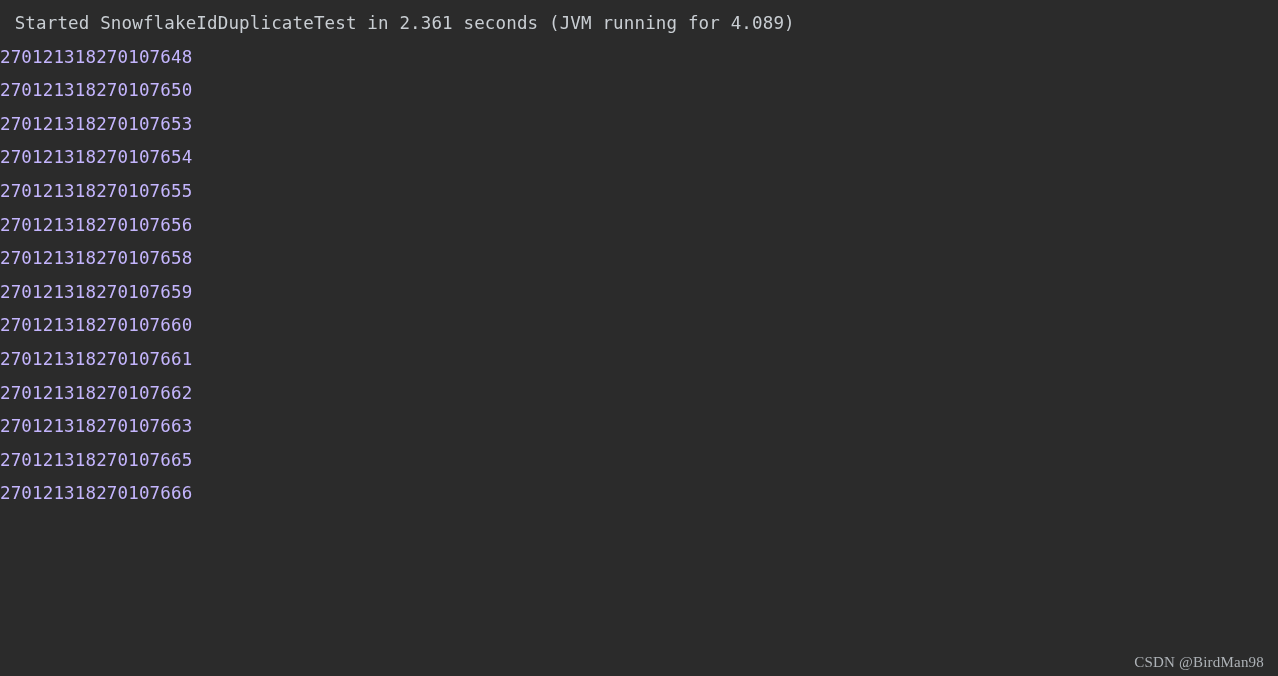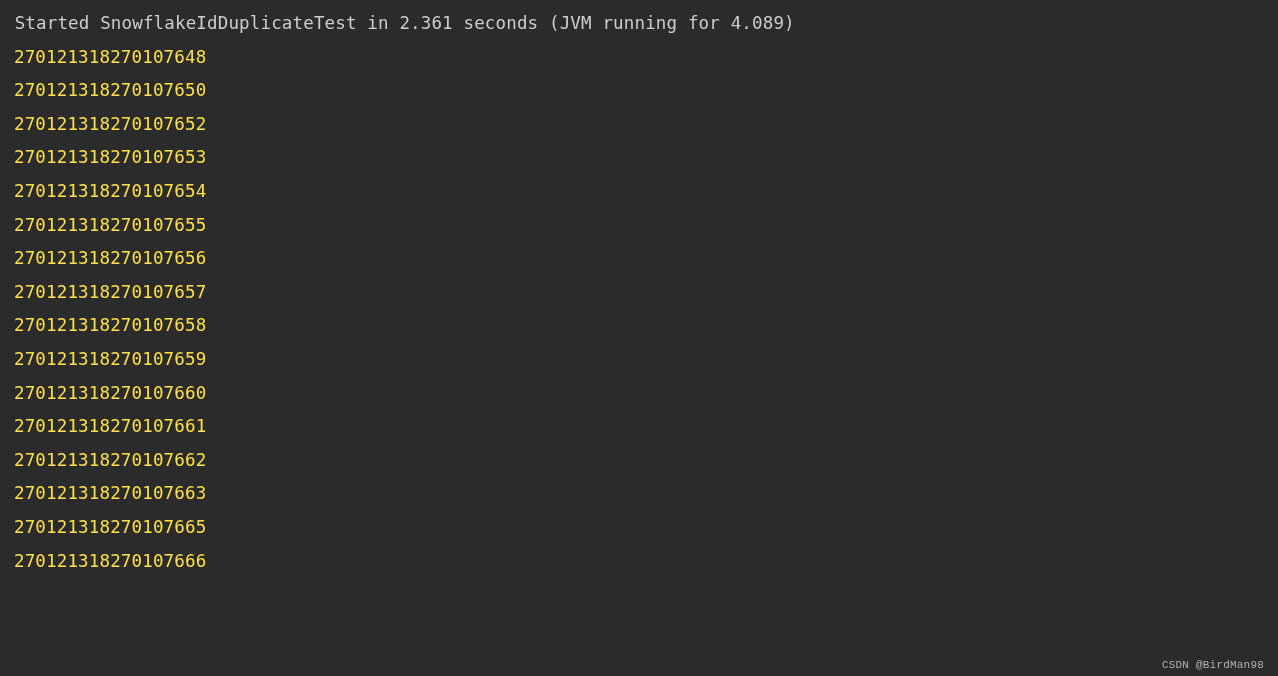--- a/index.html
+++ b/index.html
@@ -34,60 +34,57 @@
     box-sizing: border-box;
   }
 
   .console-line {
     display: block;
     height: 33.6px;
     line-height: 33.6px;
     font-family: "DejaVu Sans Mono", monospace;
     font-size: 17.5px;
     letter-spacing: 0.15px;
-    color: #fde047;
+    color: #c4b5fd;
     white-space: pre;
-    padding-left: 14px;
     box-sizing: border-box;
     text-rendering: optimizeLegibility;
   }
 
   .console-line.header-line {
     padding-left: 4px;
     color: #c9ced3;
   }
 
   .watermark {
     position: absolute;
     right: 14px;
     bottom: 5px;
-    font-family: Liberation Mono, monospace;
-    font-size: 11px;
+    font-family: Liberation Serif, serif;
+    font-size: 15px;
     color: #b9bec3;
     letter-spacing: 0.2px;
     white-space: pre;
     opacity: 0.92;
   }
 </style>
 </head>
 <body>
 
 <div id="console">
 
   <div class="console-lines">
     <span class="console-line header-line"> Started SnowflakeIdDuplicateTest in 2.361 seconds (JVM running for 4.089)</span>
 
   <span class="console-line">270121318270107648</span>
       <span class="console-line">270121318270107650</span>
-      <span class="console-line">270121318270107652</span>
       <span class="console-line">270121318270107653</span>
       <span class="console-line">270121318270107654</span>
       <span class="console-line">270121318270107655</span>
       <span class="console-line">270121318270107656</span>
-      <span class="console-line">270121318270107657</span>
       <span class="console-line">270121318270107658</span>
       <span class="console-line">270121318270107659</span>
       <span class="console-line">270121318270107660</span>
       <span class="console-line">270121318270107661</span>
       <span class="console-line">270121318270107662</span>
       <span class="console-line">270121318270107663</span>
       <span class="console-line">270121318270107665</span>
       <span class="console-line">270121318270107666</span>
     </div>
 

